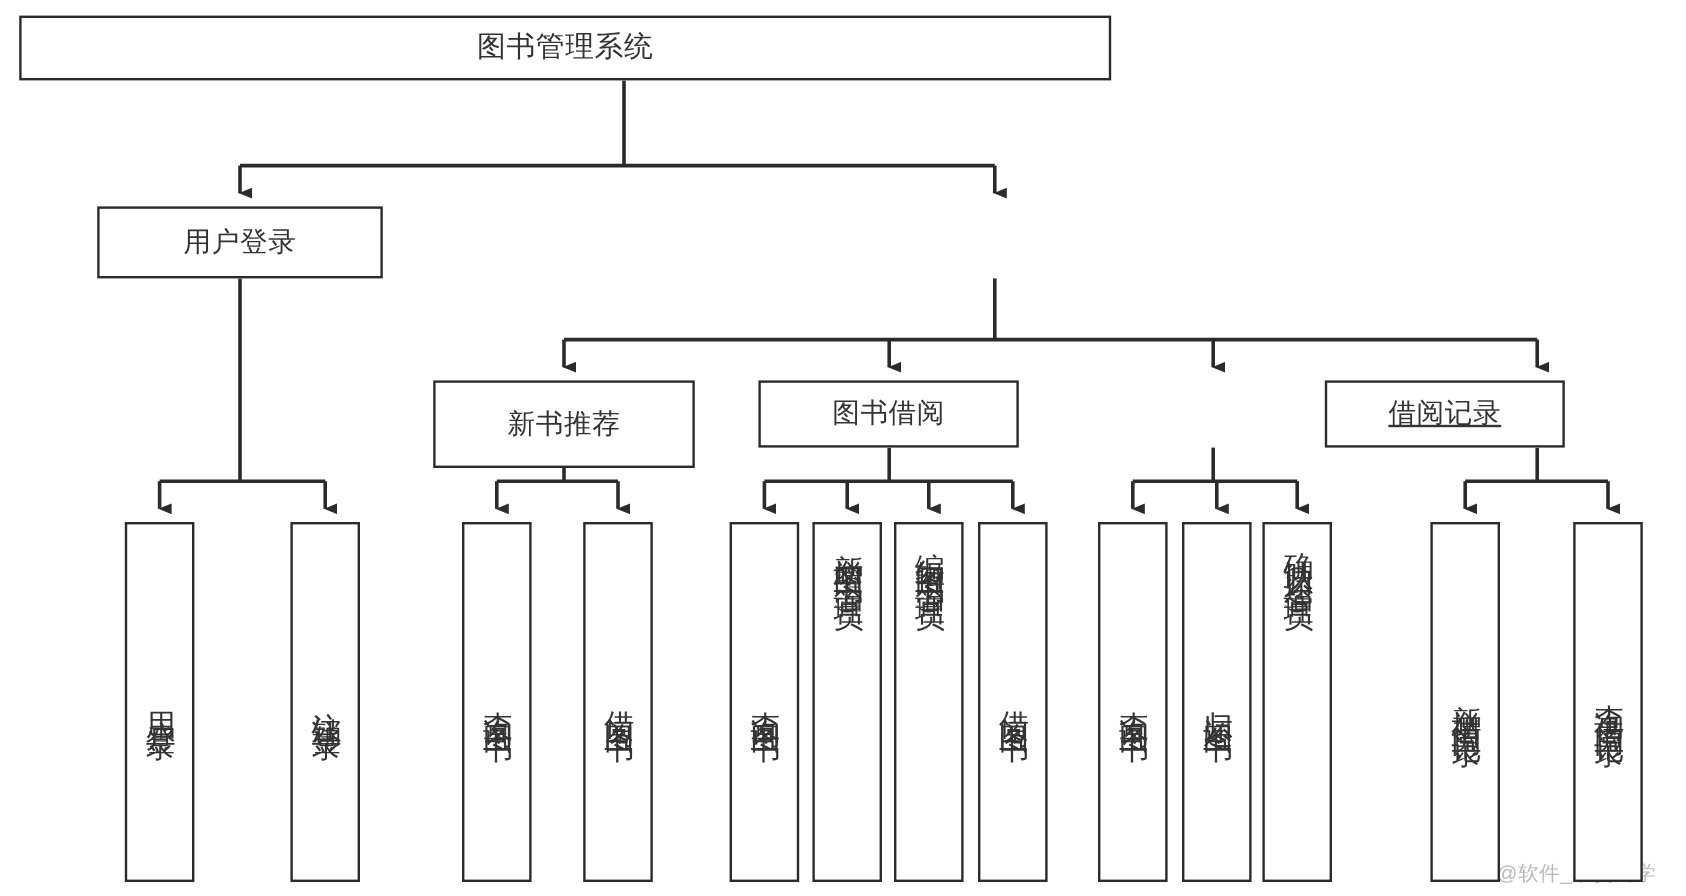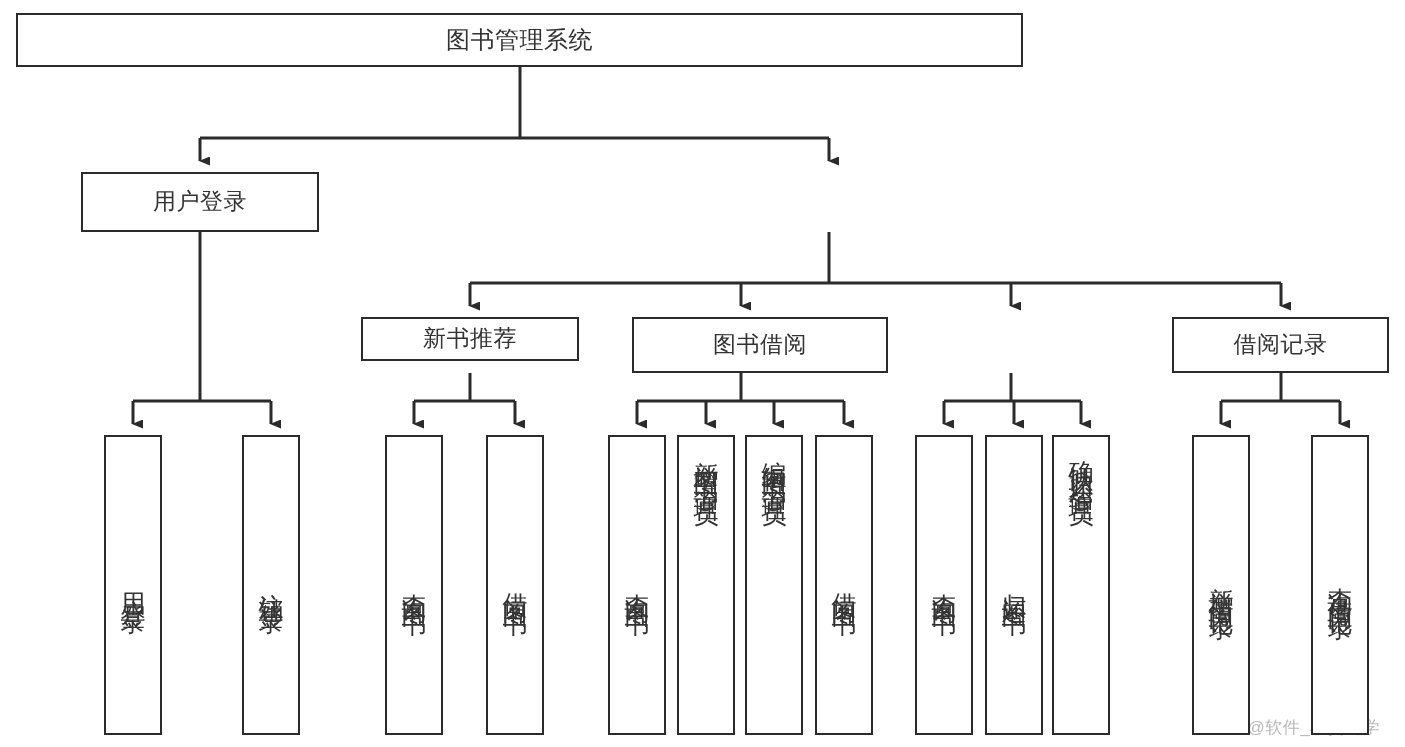--- a/index.html
+++ b/index.html
@@ -120,35 +120,35 @@
         <path d="M944,401 L944,424" marker-end="url(#arrowhead)"></path>
         <path d="M1014,401 L1014,424" marker-end="url(#arrowhead)"></path>
         <path d="M1081,401 L1081,424" marker-end="url(#arrowhead)"></path>
         <path d="M1281,373 L1281,401"></path>
         <path d="M1221,401 L1340,401"></path>
         <path d="M1221,401 L1221,424" marker-end="url(#arrowhead)"></path>
         <path d="M1340,401 L1340,424" marker-end="url(#arrowhead)"></path>
       </g>
   </svg>
 
-  <div class="node horiz root" style="left: 16px; top: 13px; width: 1007px; height: 54px;">
+  <div class="node horiz root" style="left: 16px; top: 13px; width: 910px; height: 54px;">
     <span class="node-label">图书管理系统</span>
   </div>
 
   <div id="watermark" style="left: 1192px; top: 716px; color: rgb(185, 185, 185);">CSDN @软件_小贺同学</div>
 <div class="node horiz" style="left: 81px; top: 172px; width: 238px; height: 60px;">
       <span class="node-label">用户登录</span>
     </div>
-    <div class="node horiz" style="left: 361px; top: 317px; width: 218px; height: 44px;">
+    <div class="node horiz" style="left: 361px; top: 317px; width: 218px; height: 73px;">
       <span class="node-label">新书推荐</span>
     </div>
-    <div class="node horiz" style="left: 632px; top: 317px; width: 256px; height: 56px;">
+    <div class="node horiz" style="left: 632px; top: 317px; width: 217px; height: 56px;">
       <span class="node-label">图书借阅</span>
     </div>
-    <div class="node horiz" style="left: 1172px; top: 317px; width: 217px; height: 56px;">
+    <div class="node horiz" style="left: 1104px; top: 317px; width: 200px; height: 56px; text-decoration: underline;">
       <span class="node-label">借阅记录</span>
     </div>
     <div class="node vert" style="left: 104px; top: 435px; width: 58px; height: 300px;">
       <span class="node-label">用户登录</span>
     </div>
     <div class="node vert" style="left: 242px; top: 435px; width: 58px; height: 300px;">
       <span class="node-label">注销登录</span>
     </div>
     <div class="node vert" style="left: 385px; top: 435px; width: 58px; height: 300px;">
       <span class="node-label">查询图书</span>

